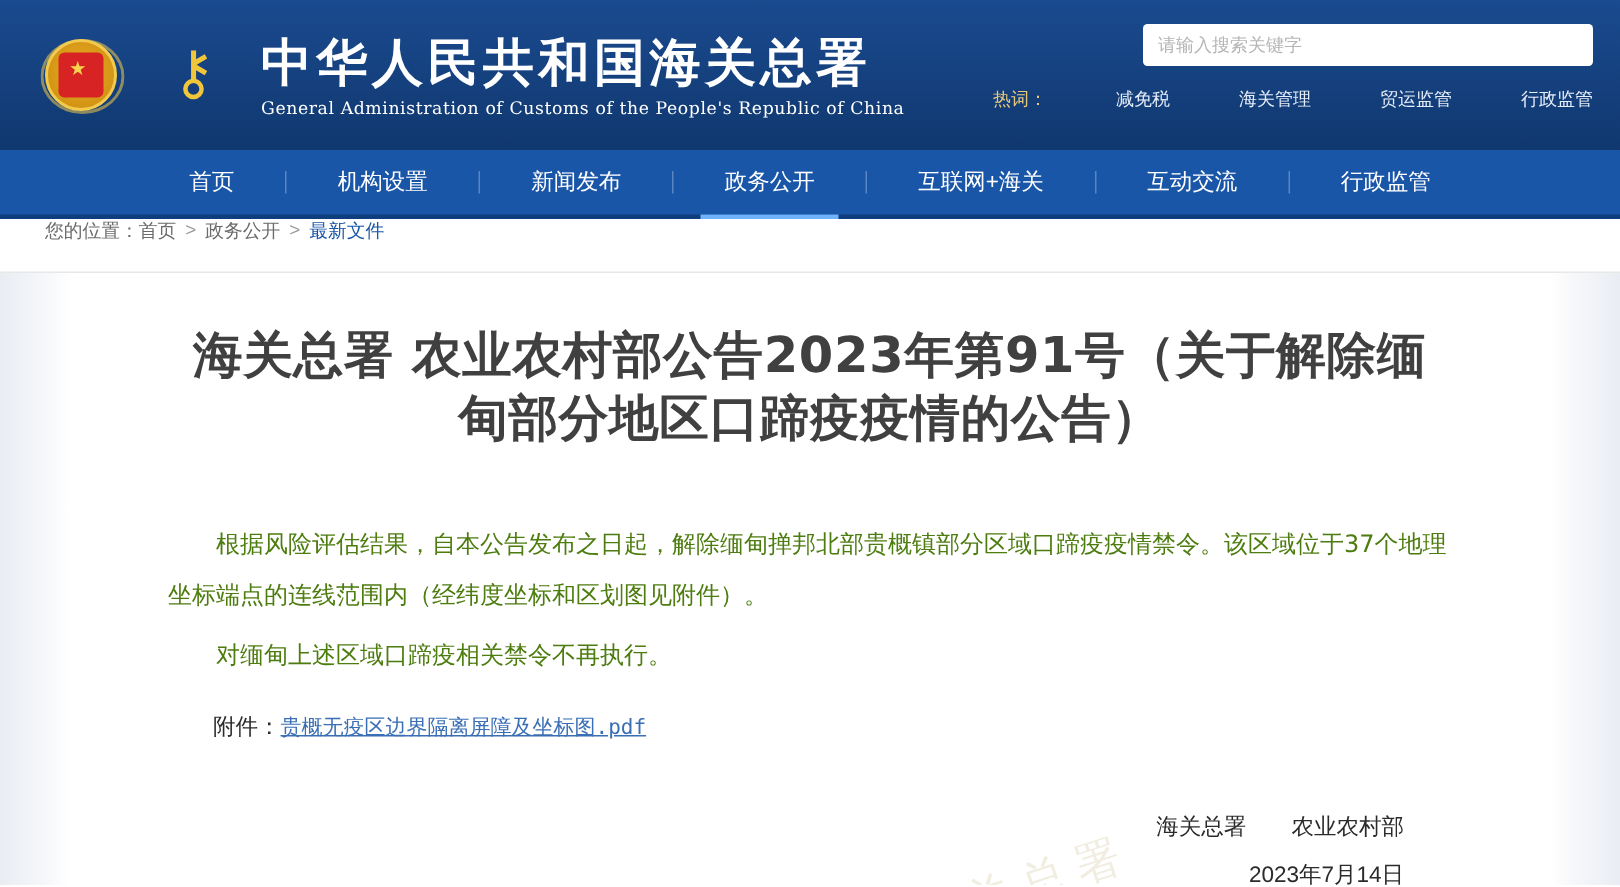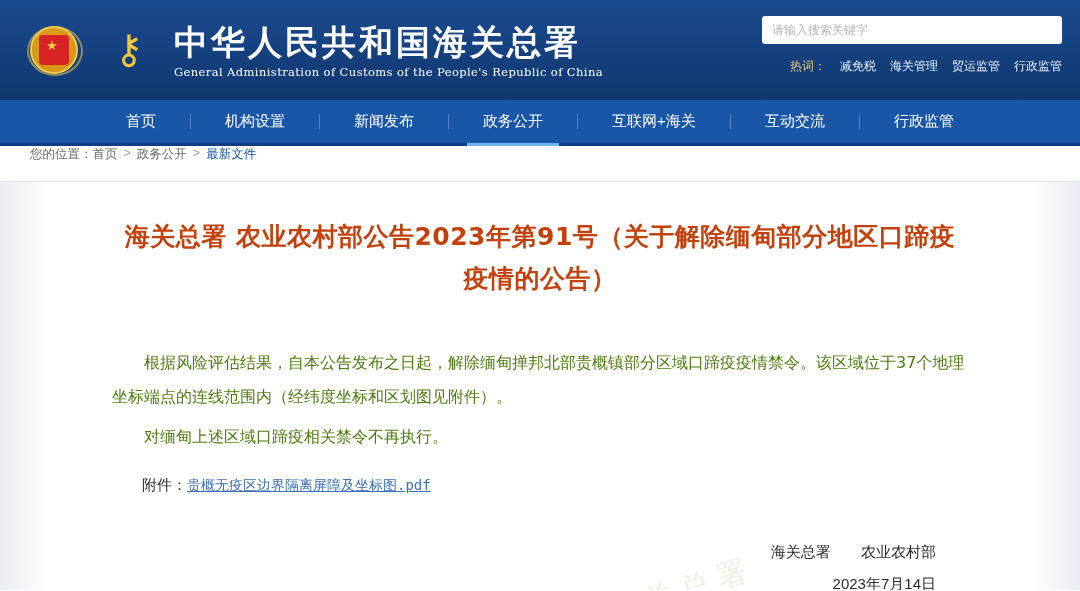--- a/index.html
+++ b/index.html
@@ -107,21 +107,21 @@
     margin-top: 14px;
     display: flex;
     align-items: center;
     justify-content: flex-end;
     gap: 14px;
     color: #dfe8f5;
     font-size: 12px;
     white-space: nowrap;
   }
   .hotwords .hw-label { color: #e9c97a; }
-  .hotwords a { color: #e6eefa; text-decoration: none; }
+  .hotwords a { color: #e6eefa; text-decoration: none; margin-left: 32px; }
 
   
   .nav {
     height: 46px;
     background: #1a56a8;
     display: flex;
     align-items: stretch;
     justify-content: center;
     border-bottom: 3px solid #103d7d;
   }
@@ -165,23 +165,23 @@
     position: relative;
     margin: 0 auto;
     width: 988px;
     background: #ffffff;
     height: 100%;
     padding: 34px 66px 0 66px;
     overflow: hidden;
   }
   .doc-title {
     text-align: center;
-    font-size: 25px;
+    font-size: 33px;
     font-weight: bold;
-    color: #c2410c;
+    color: #404040;
     line-height: 42px;
     font-family: "DejaVu Sans", "Liberation Sans", sans-serif;
     letter-spacing: .5px;
   }
   .doc-body { margin-top: 46px; }
   .doc-body p {
     font-size: 16px;
     line-height: 34px;
     color: #4d7c0f;
     text-indent: 2em;

